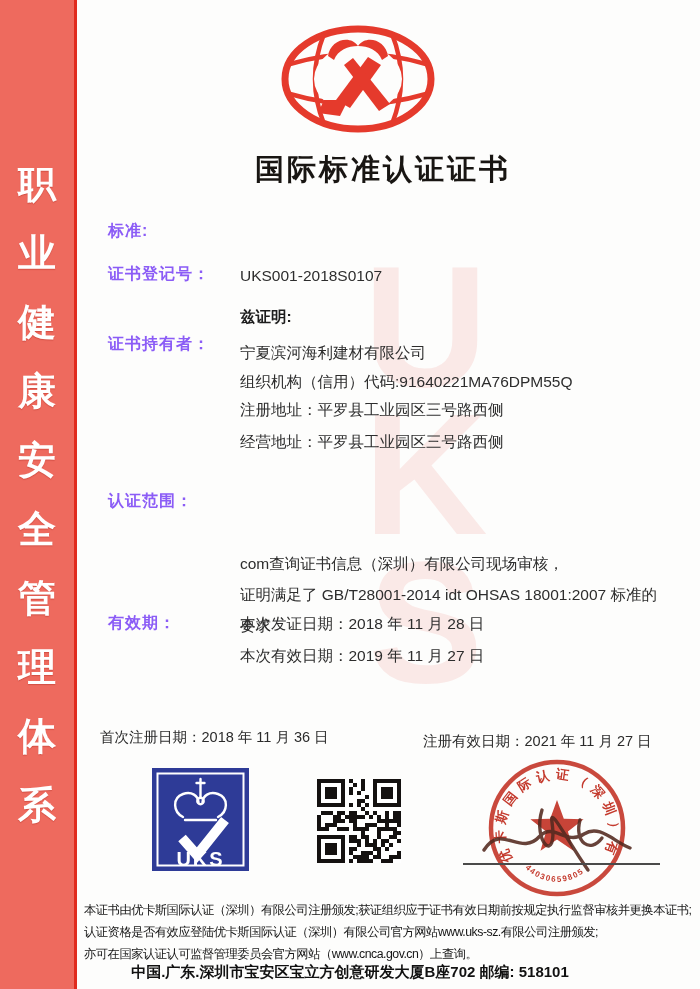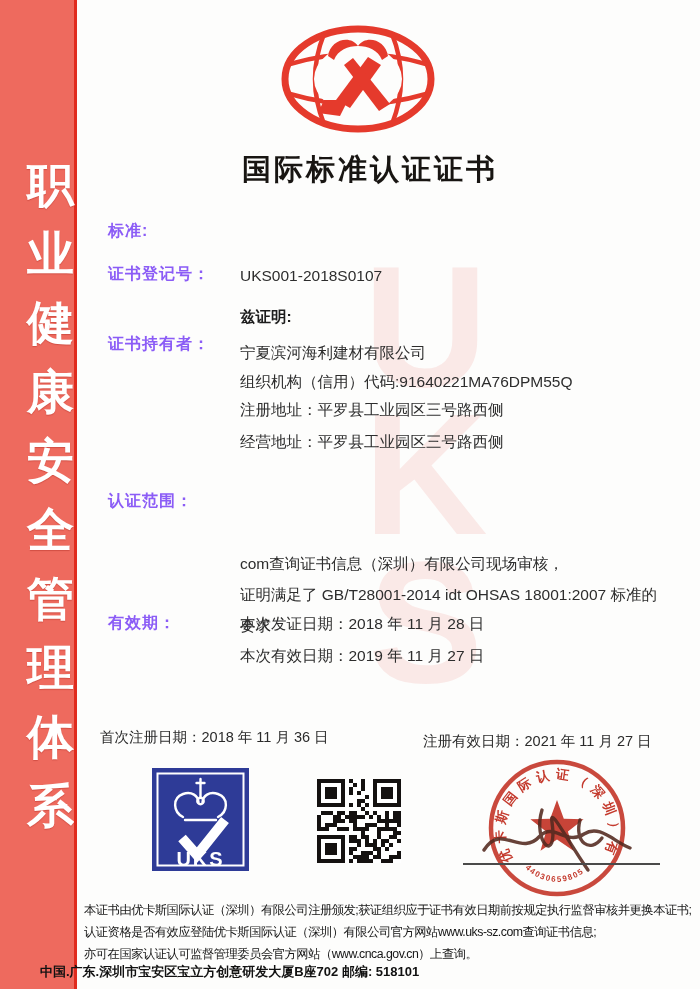--- a/index.html
+++ b/index.html
@@ -8,52 +8,52 @@
     background:#fdfdfc;overflow:hidden;
     font-family:"Liberation Sans","DejaVu Sans",sans-serif;color:#222;
   }
   
   .sidebar{
     position:absolute;left:0;top:0;width:74px;height:100%;
     background:#ee6a5e;border-right:3px solid #e02b1e;
   }
   .sidebar-text{
     position:absolute;left:0;top:150px;width:74px;
-    font-size:47px;font-weight:bold;color:#ffffff;
-    line-height:69px;text-align:right;word-break:break-all;
+    font-size:38px;font-weight:bold;color:#ffffff;
+    line-height:69px;text-align:center;word-break:break-all;
     text-shadow:0 1px 1px rgba(160,30,20,.35);
   }
   
   .watermark{
     position:absolute;left:285px;top:252px;width:285px;
     font-size:172px;font-weight:bold;line-height:148px;text-align:center;
     color:rgba(233,92,86,0.12);letter-spacing:4px;user-select:none;
   }
   .emblem{position:absolute;left:278px;top:24px;width:160px;height:110px;}
   .title{
-    position:absolute;left:60px;top:150px;width:620px;text-align:center;
+    position:absolute;left:73px;top:150px;width:620px;text-align:center;
     font-size:29px;font-weight:bold;color:#181512;letter-spacing:3px;font-family:Liberation Serif, serif;
   }
   .lbl{position:absolute;left:108px;font-size:16px;font-weight:bold;color:#8b5cf6;letter-spacing:1px;white-space:nowrap;}
   .val{position:absolute;left:240px;font-size:15.5px;color:#2d2d2d;white-space:nowrap;}
   .valB{font-weight:bold;color:#1d1d1d;}
   .para{white-space:normal;width:430px;line-height:31px;}
   .small-date{position:absolute;font-size:14.5px;color:#2b2b2b;white-space:nowrap;}
   .uks-badge{position:absolute;left:152px;top:768px;width:97px;height:103px;}
   .qr{position:absolute;left:317px;top:779px;width:84px;height:84px;background:#fff;}
   .seal{position:absolute;left:462px;top:750px;width:200px;height:160px;}
   .sig-line{position:absolute;left:463px;top:863px;width:197px;border-top:2px solid #4a4a4a;}
   .footer{
     position:absolute;left:84px;top:899px;width:612px;
     font-size:12.3px;line-height:22px;color:#151515;letter-spacing:-0.5px;
   }
   .footer div{white-space:nowrap;}
   .address{
-    position:absolute;left:40px;top:963px;width:620px;
-    font-size:13px;font-weight:bold;color:#111;white-space:nowrap;
+    position:absolute;left:40px;top:963px;width:620px;text-align:center;
+    font-size:15px;font-weight:bold;color:#111;white-space:nowrap;
   }
 </style>
 </head>
 <body>
 
 <div class="page">
 
   <div class="sidebar">
     <div class="sidebar-text">职业健康安全管理体系</div>
   </div>
@@ -374,18 +374,18 @@
     <g stroke="#53291f" stroke-width="3.4" fill="none" stroke-linecap="round" opacity="0.88">
       <path d="M22,100 C40,72 58,108 78,86 C92,72 104,96 122,84 C138,74 152,92 168,98"></path>
       <path d="M80,60 C70,92 96,116 90,72 C87,54 106,92 126,120"></path>
       <path d="M118,70 C112,92 128,104 140,88"></path>
     </g>
   </svg>
   <div class="sig-line"></div>
 
   <div class="footer">
     <div>本证书由优卡斯国际认证（深圳）有限公司注册颁发;获证组织应于证书有效日期前按规定执行监督审核并更换本证书;</div>
-    <div>认证资格是否有效应登陆优卡斯国际认证（深圳）有限公司官方网站www.uks-sz.com查询证书信息;</div>
+    <div>认证资格是否有效应登陆优卡斯国际认证（深圳）有限公司官方网站www.uks-sz.有限公司注册颁发;</div>
     <div>亦可在国家认证认可监督管理委员会官方网站（www.cnca.gov.cn）上查询。</div>
   </div>
   <div class="address">中国.广东.深圳市宝安区宝立方创意研发大厦B座702 邮编: 518101</div>
 
 </div>
 
 </body></html>

